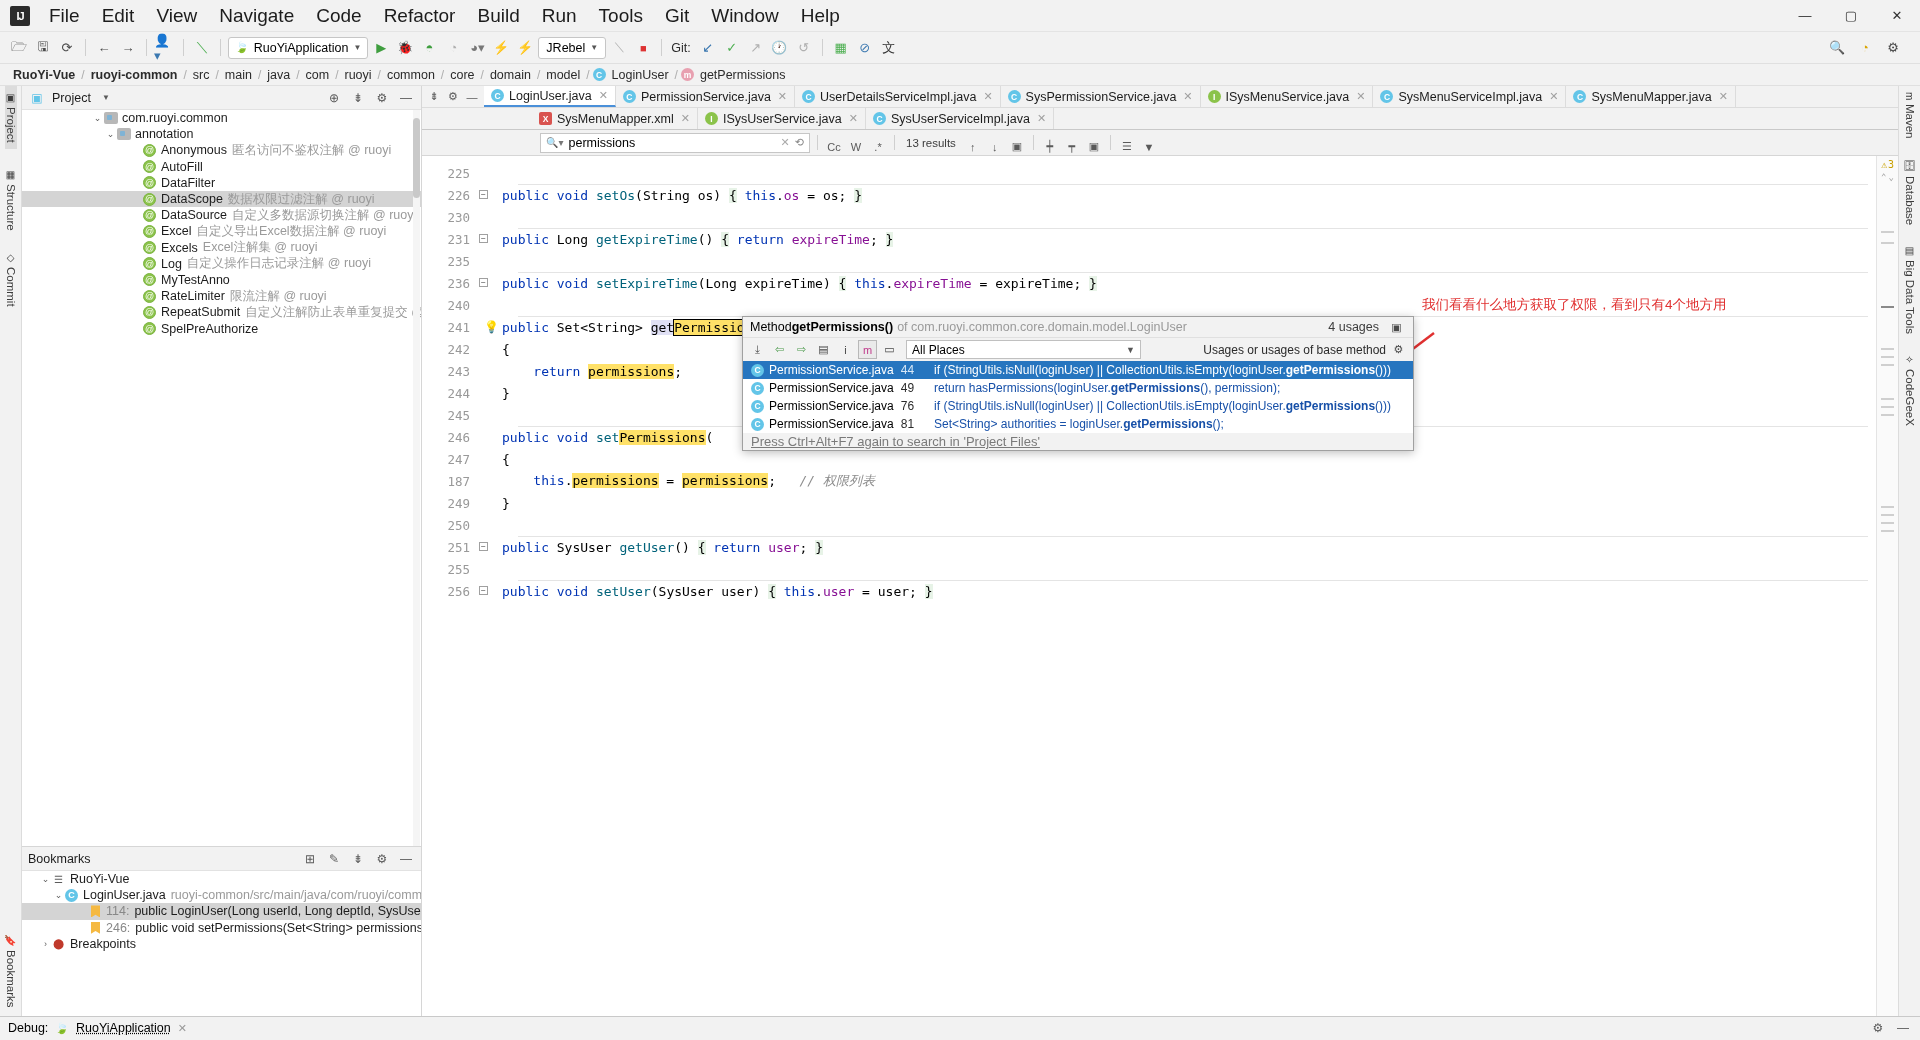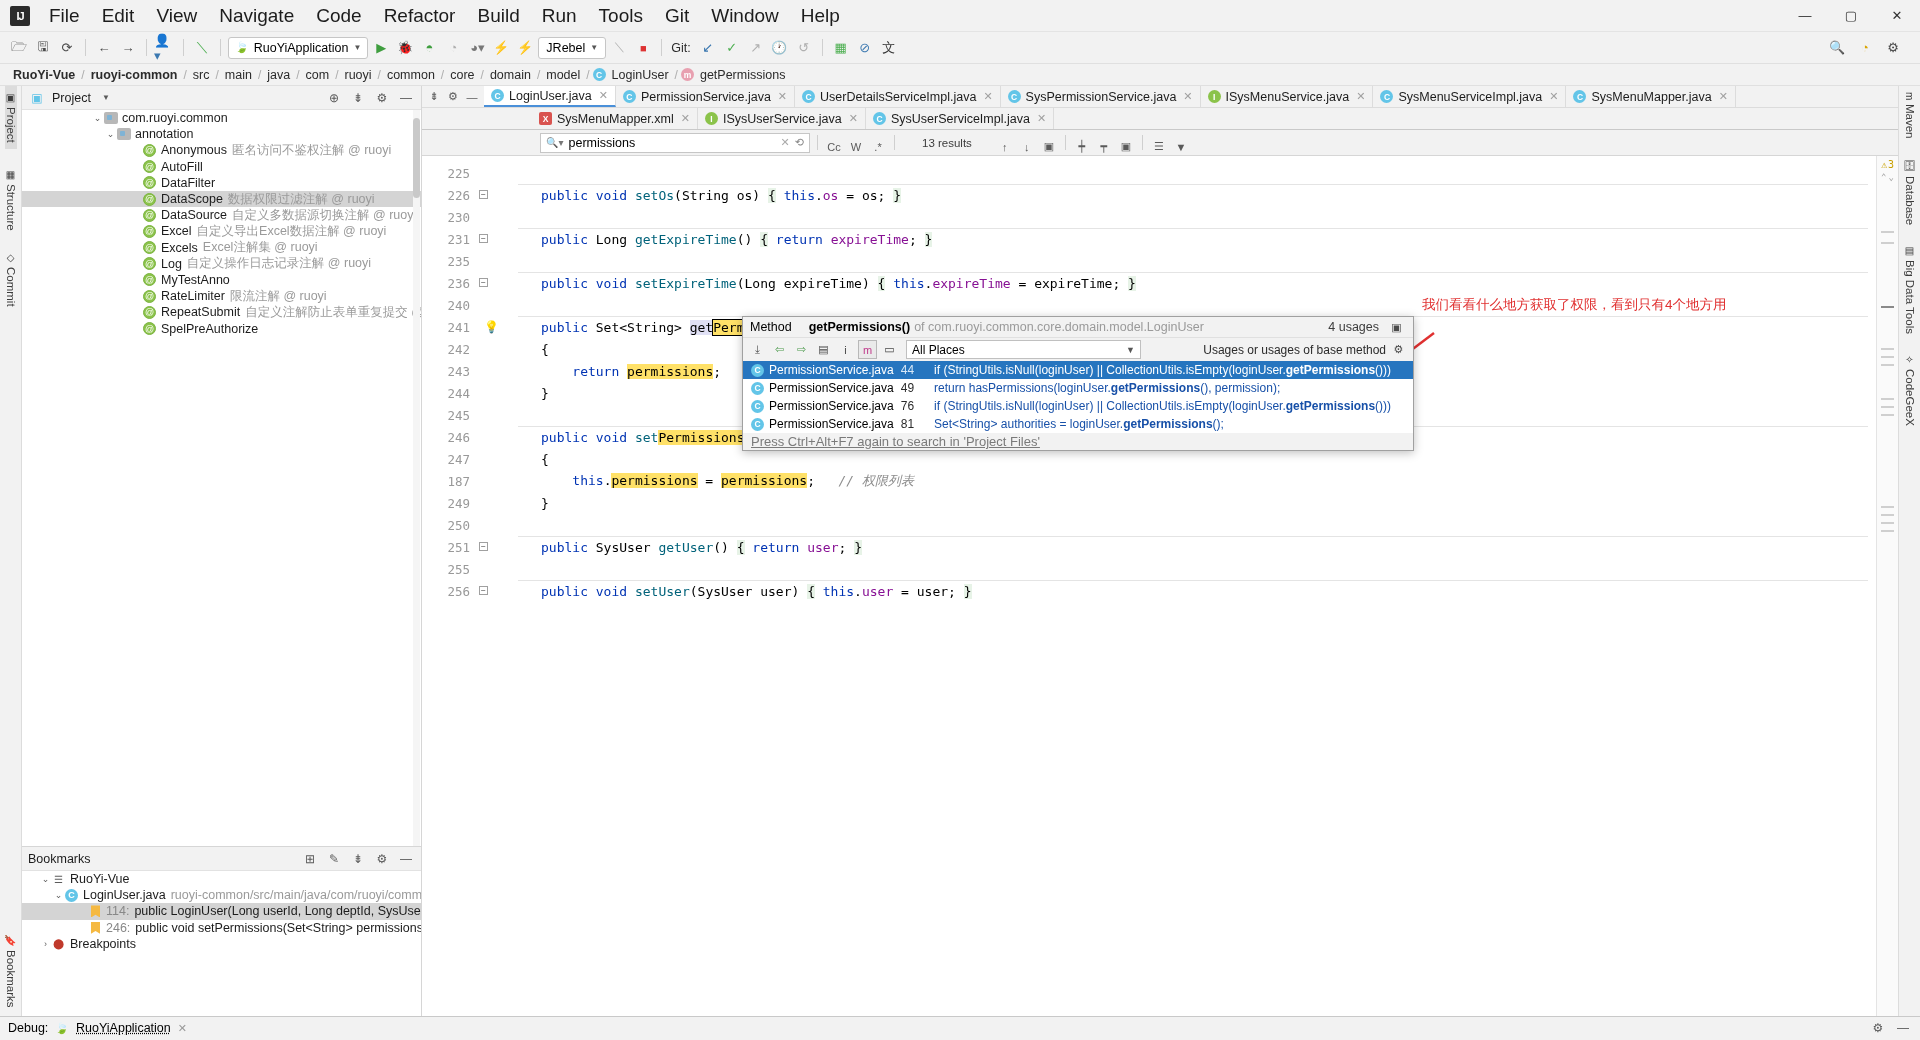--- a/index.html
+++ b/index.html
@@ -117,30 +117,30 @@
   
   .searchbar { height:26px; background:#f2f2f2; display:flex; align-items:center; padding:0 4px;
                border-bottom:1px solid #d6d6d6; gap:4px; font-size:12px; }
   .search-input-box { display:flex; align-items:center; gap:5px; background:#fff; border:1px solid #c6c6c6;
                       height:20px; padding:0 5px; width:270px; }
   .search-input-box input { border:none; outline:none; font-size:12.5px; flex:1;
                             font-family:"Liberation Sans",sans-serif; }
   .sb-ico { width:18px; height:18px; display:flex; align-items:center; justify-content:center;
             font-size:11px; color:#5a5a5a;margin-top:8px; }
   .sb-sep { width:1px; height:15px; background:#cfcfcf; margin:0 3px; }
-  .results-count { font-size:11.5px; color:#3c3c3c; margin:0 20px; }
+  .results-count { font-size:11.5px; color:#3c3c3c; margin:0 4px; }
 
   
   .codearea { flex:1; position:relative; overflow:hidden; background:#fff;
               font-family:"DejaVu Sans Mono","Liberation Mono",monospace; font-size:13px; }
   .codeline { position:relative; height:22px; display:flex; align-items:center; white-space:pre; }
   .ln { position:absolute; left:0; width:48px; text-align:right; color:#999; font-size:12.5px; }
   .foldmark { position:absolute; left:57px; width:9px; height:9px; border:1px solid #a0a0a0;
               color:#606060; font-size:8px; line-height:7px; text-align:center; top:6px; }
-  .ctext { margin-left:119px; }
+  .ctext { margin-left:80px; }
   .kw { color:#0033b3; font-weight:normal; }
   .fn { color:#00627a; }
   .fld { color:#871094; }
   .hl { background:#e7f3e7; }
   .mark { background:#ffe168; }
   .markbox { background:#ffe168; outline:1px solid #000; }
   .cmt { color:#8c8c8c; font-style:italic; }
   .sep-line { position:absolute; left:96px; right:30px; top:0; height:1px; background:#e4e4e4; }
   .bulb { position:absolute; left:62px; font-size:12px; color:#e8b100; }
   .redtext { color:#e03030; font-family:"Liberation Sans",sans-serif; font-size:13.5px; }
@@ -605,21 +605,21 @@
         <div class="redtext" style="position:absolute;left:1000px;top:140px;">我们看看什么地方获取了权限，看到只有4个地方用</div>
 
         <svg class="arrow-svg" width="140" height="110" style="left:880px;top:165px;">
           <line x1="132" y1="12" x2="22" y2="95" stroke="#e03030" stroke-width="2.4"></line>
           <polygon points="22,95 40,88 32,78" fill="#e03030"></polygon>
         </svg>
 
         <div class="popup" style="left:320px; top:160px; width:672px;">
           <div class="pop-head">
             <span>Method</span>
-            <b style="margin-left:17px;">getPermissions()</b>
+            <b style="margin-left:0;">getPermissions()</b>
             <span class="muted">of com.ruoyi.common.core.domain.model.LoginUser</span>
             <span class="cnt">4 usages</span>
             <span class="pt-ico" style="margin-left:8px;">▣</span>
           </div>
           <div class="pop-tools">
             <span class="pt-ico">⤓</span>
             <span class="pt-ico" style="color:#4c9a4c;">⇦</span>
             <span class="pt-ico" style="color:#4c9a4c;">⇨</span>
             <span class="pt-ico">▤</span>
             <span class="pt-ico">i</span>

